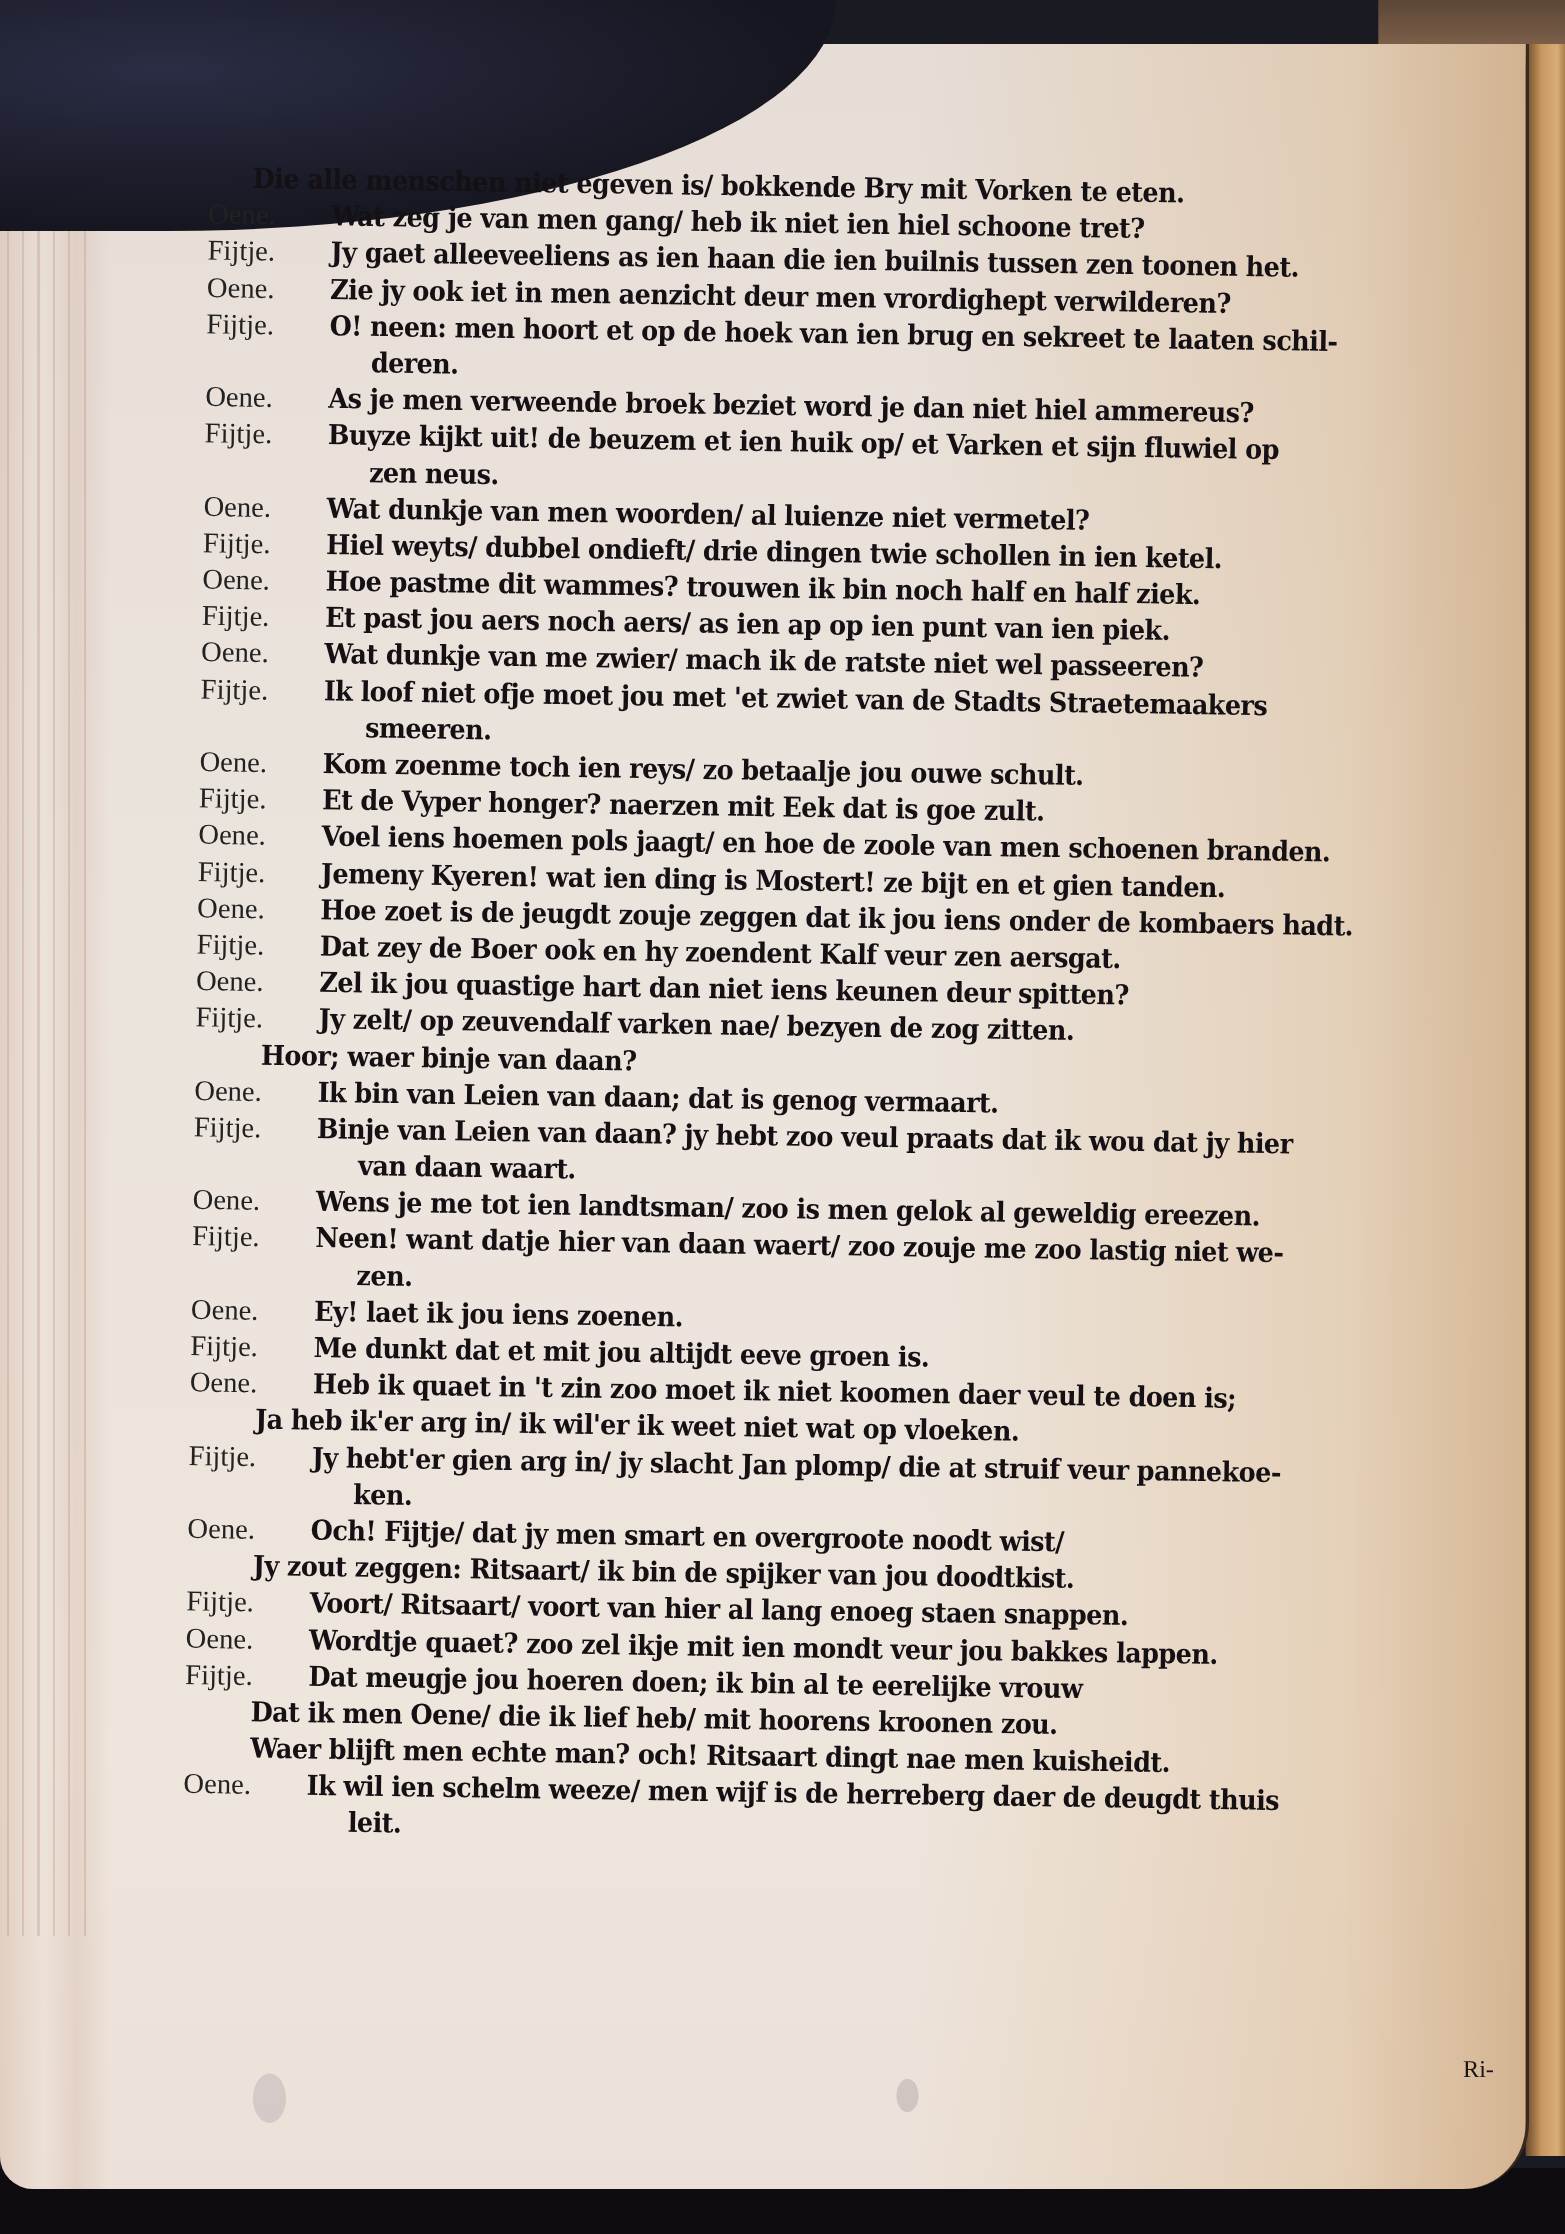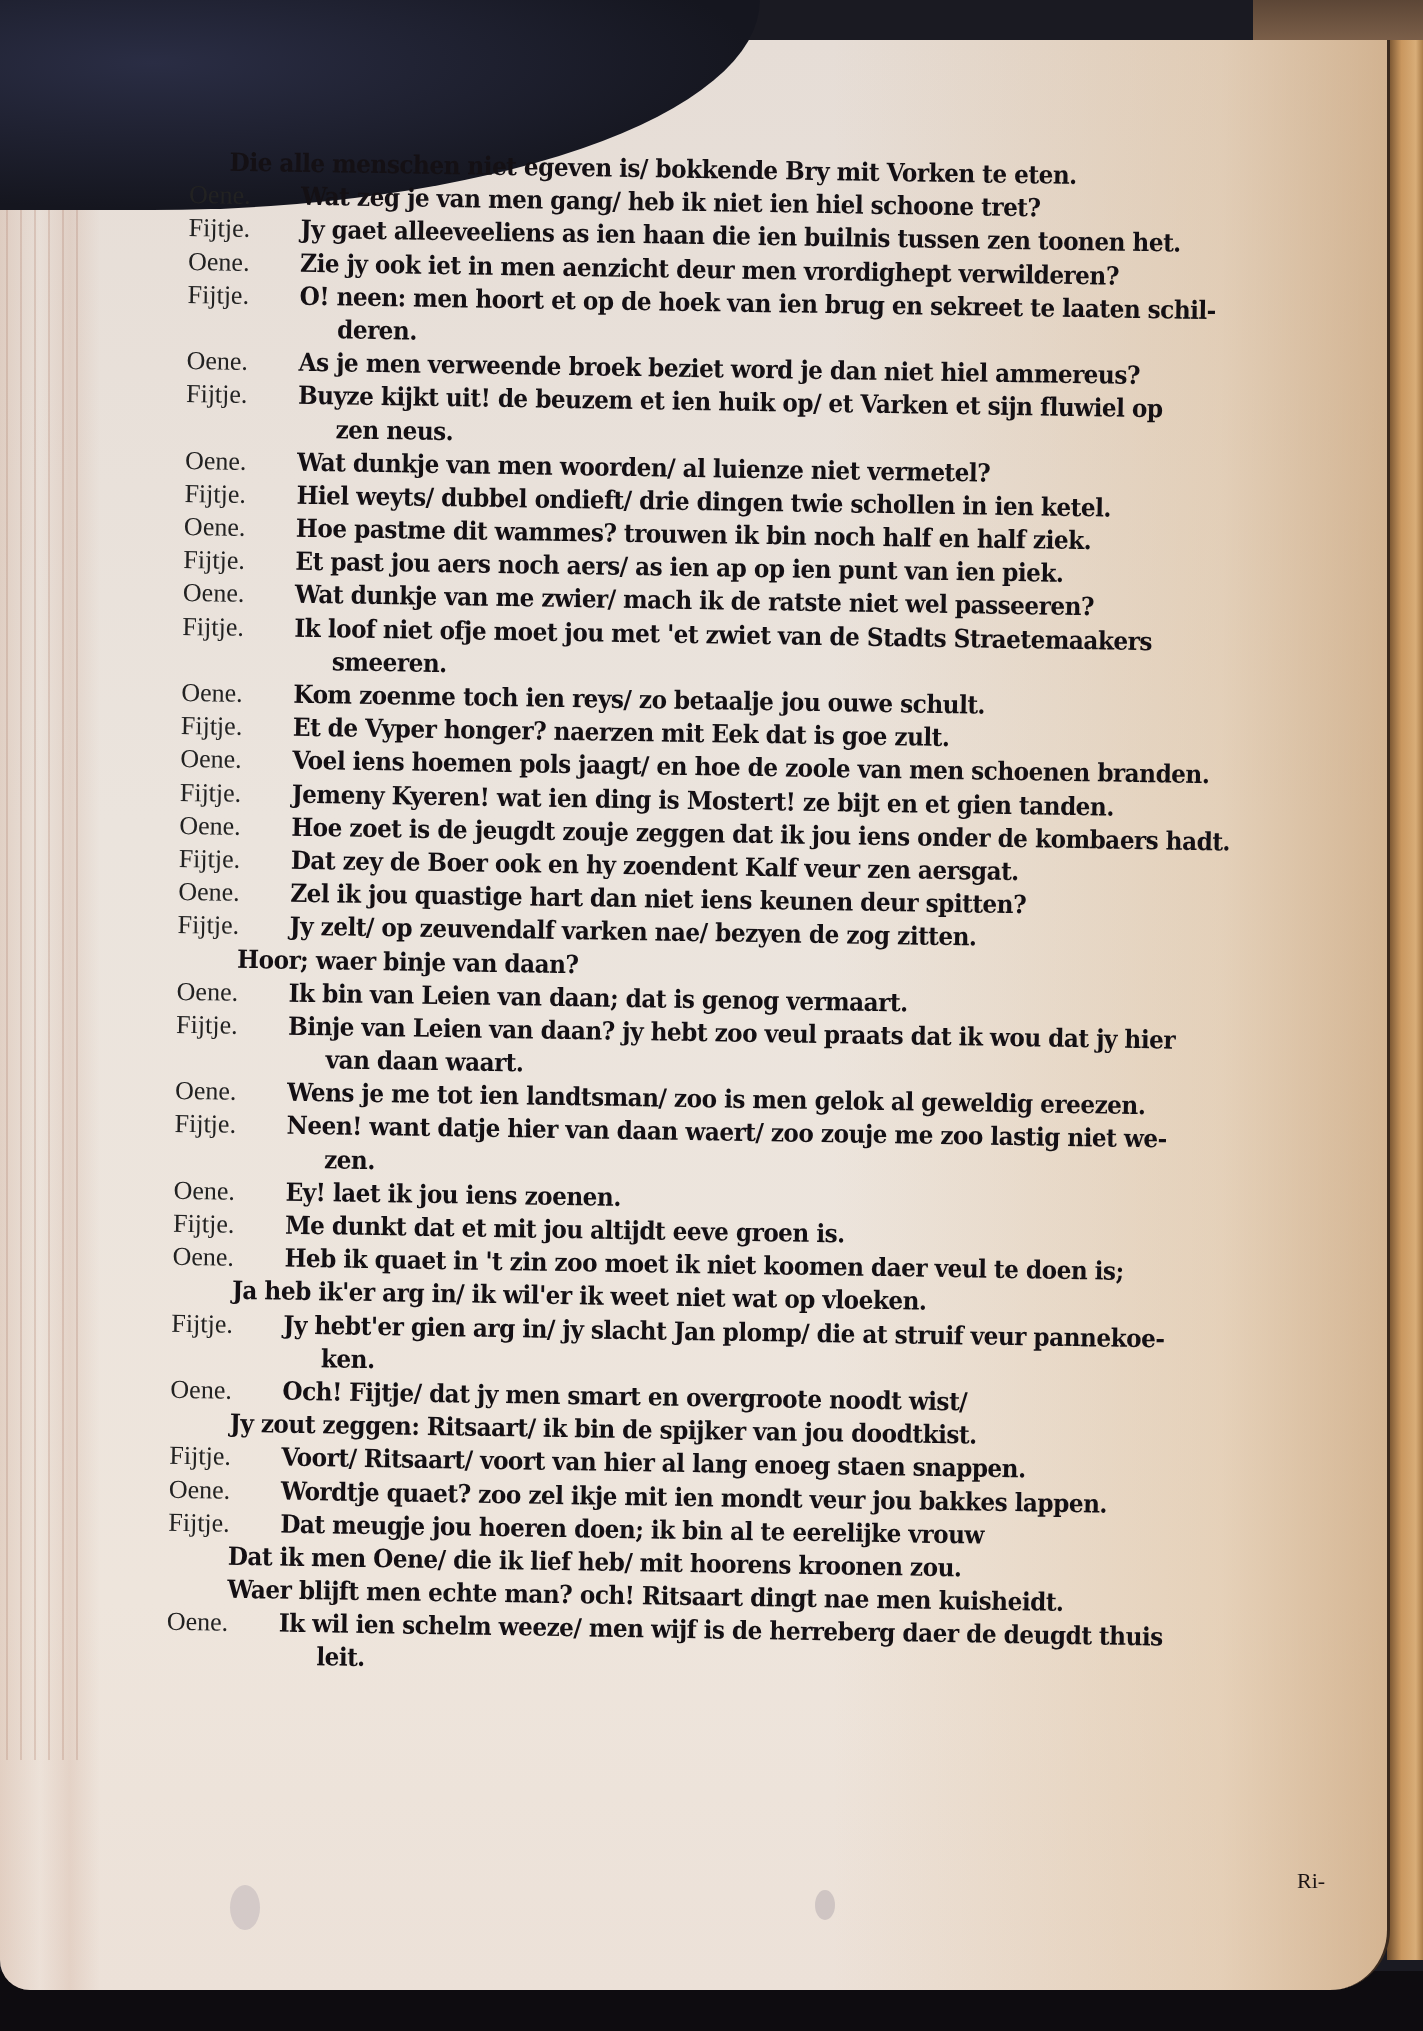--- a/index.html
+++ b/index.html
@@ -70,21 +70,21 @@
     font-size:25px;
     letter-spacing:-0.6px;
     transform: scaleX(0.93);
     transform-origin:left center;
     color:#141014;
   }
   .line.cont .speech { left:150px; }
   .line.indent .speech { left:60px; }
   .line.indent2 .speech { left:40px; }
   .catchword {
-    position:absolute; left:1297px; top:1868px;
+    position:absolute; left:1330px; top:1868px;
     font-family:"Liberation Serif", serif; font-size:22px; color:#1c1414;
     z-index:4;
   }
   .stain { position:absolute; border-radius:50%; z-index:3; }
 </style>
 </head>
 <body>
 
 <div class="cloth-bottom"></div>
 <div class="right-board-top"></div>

